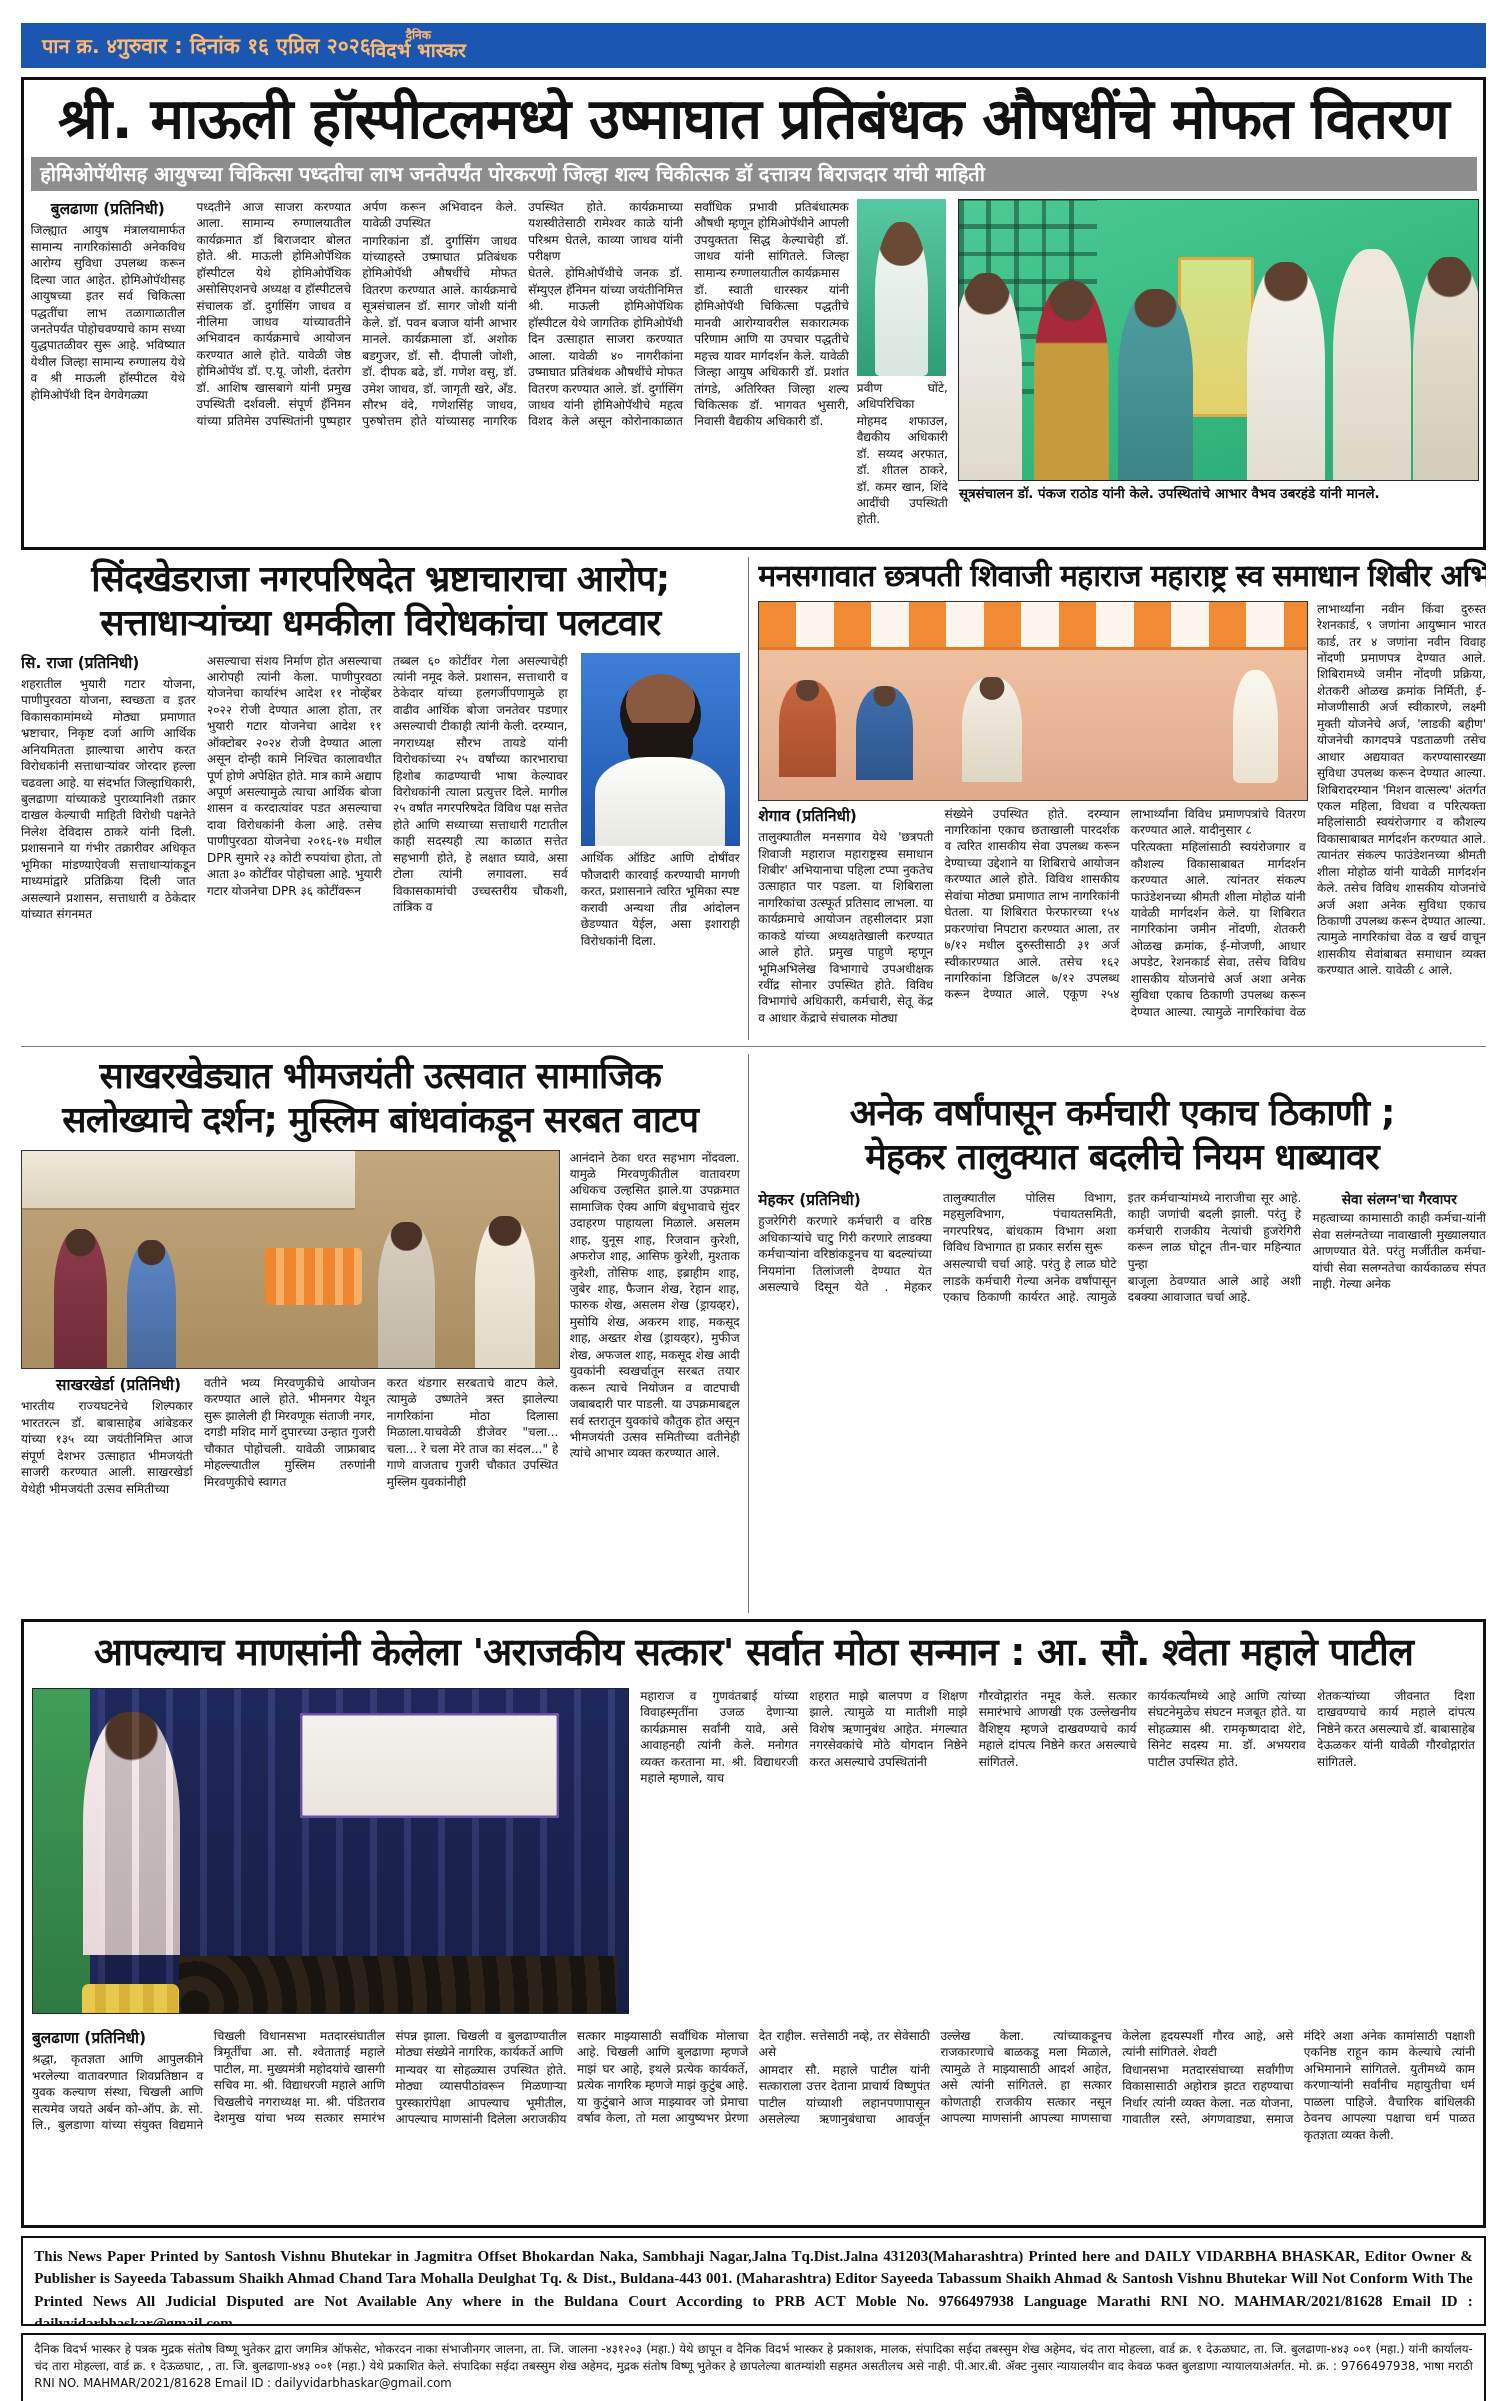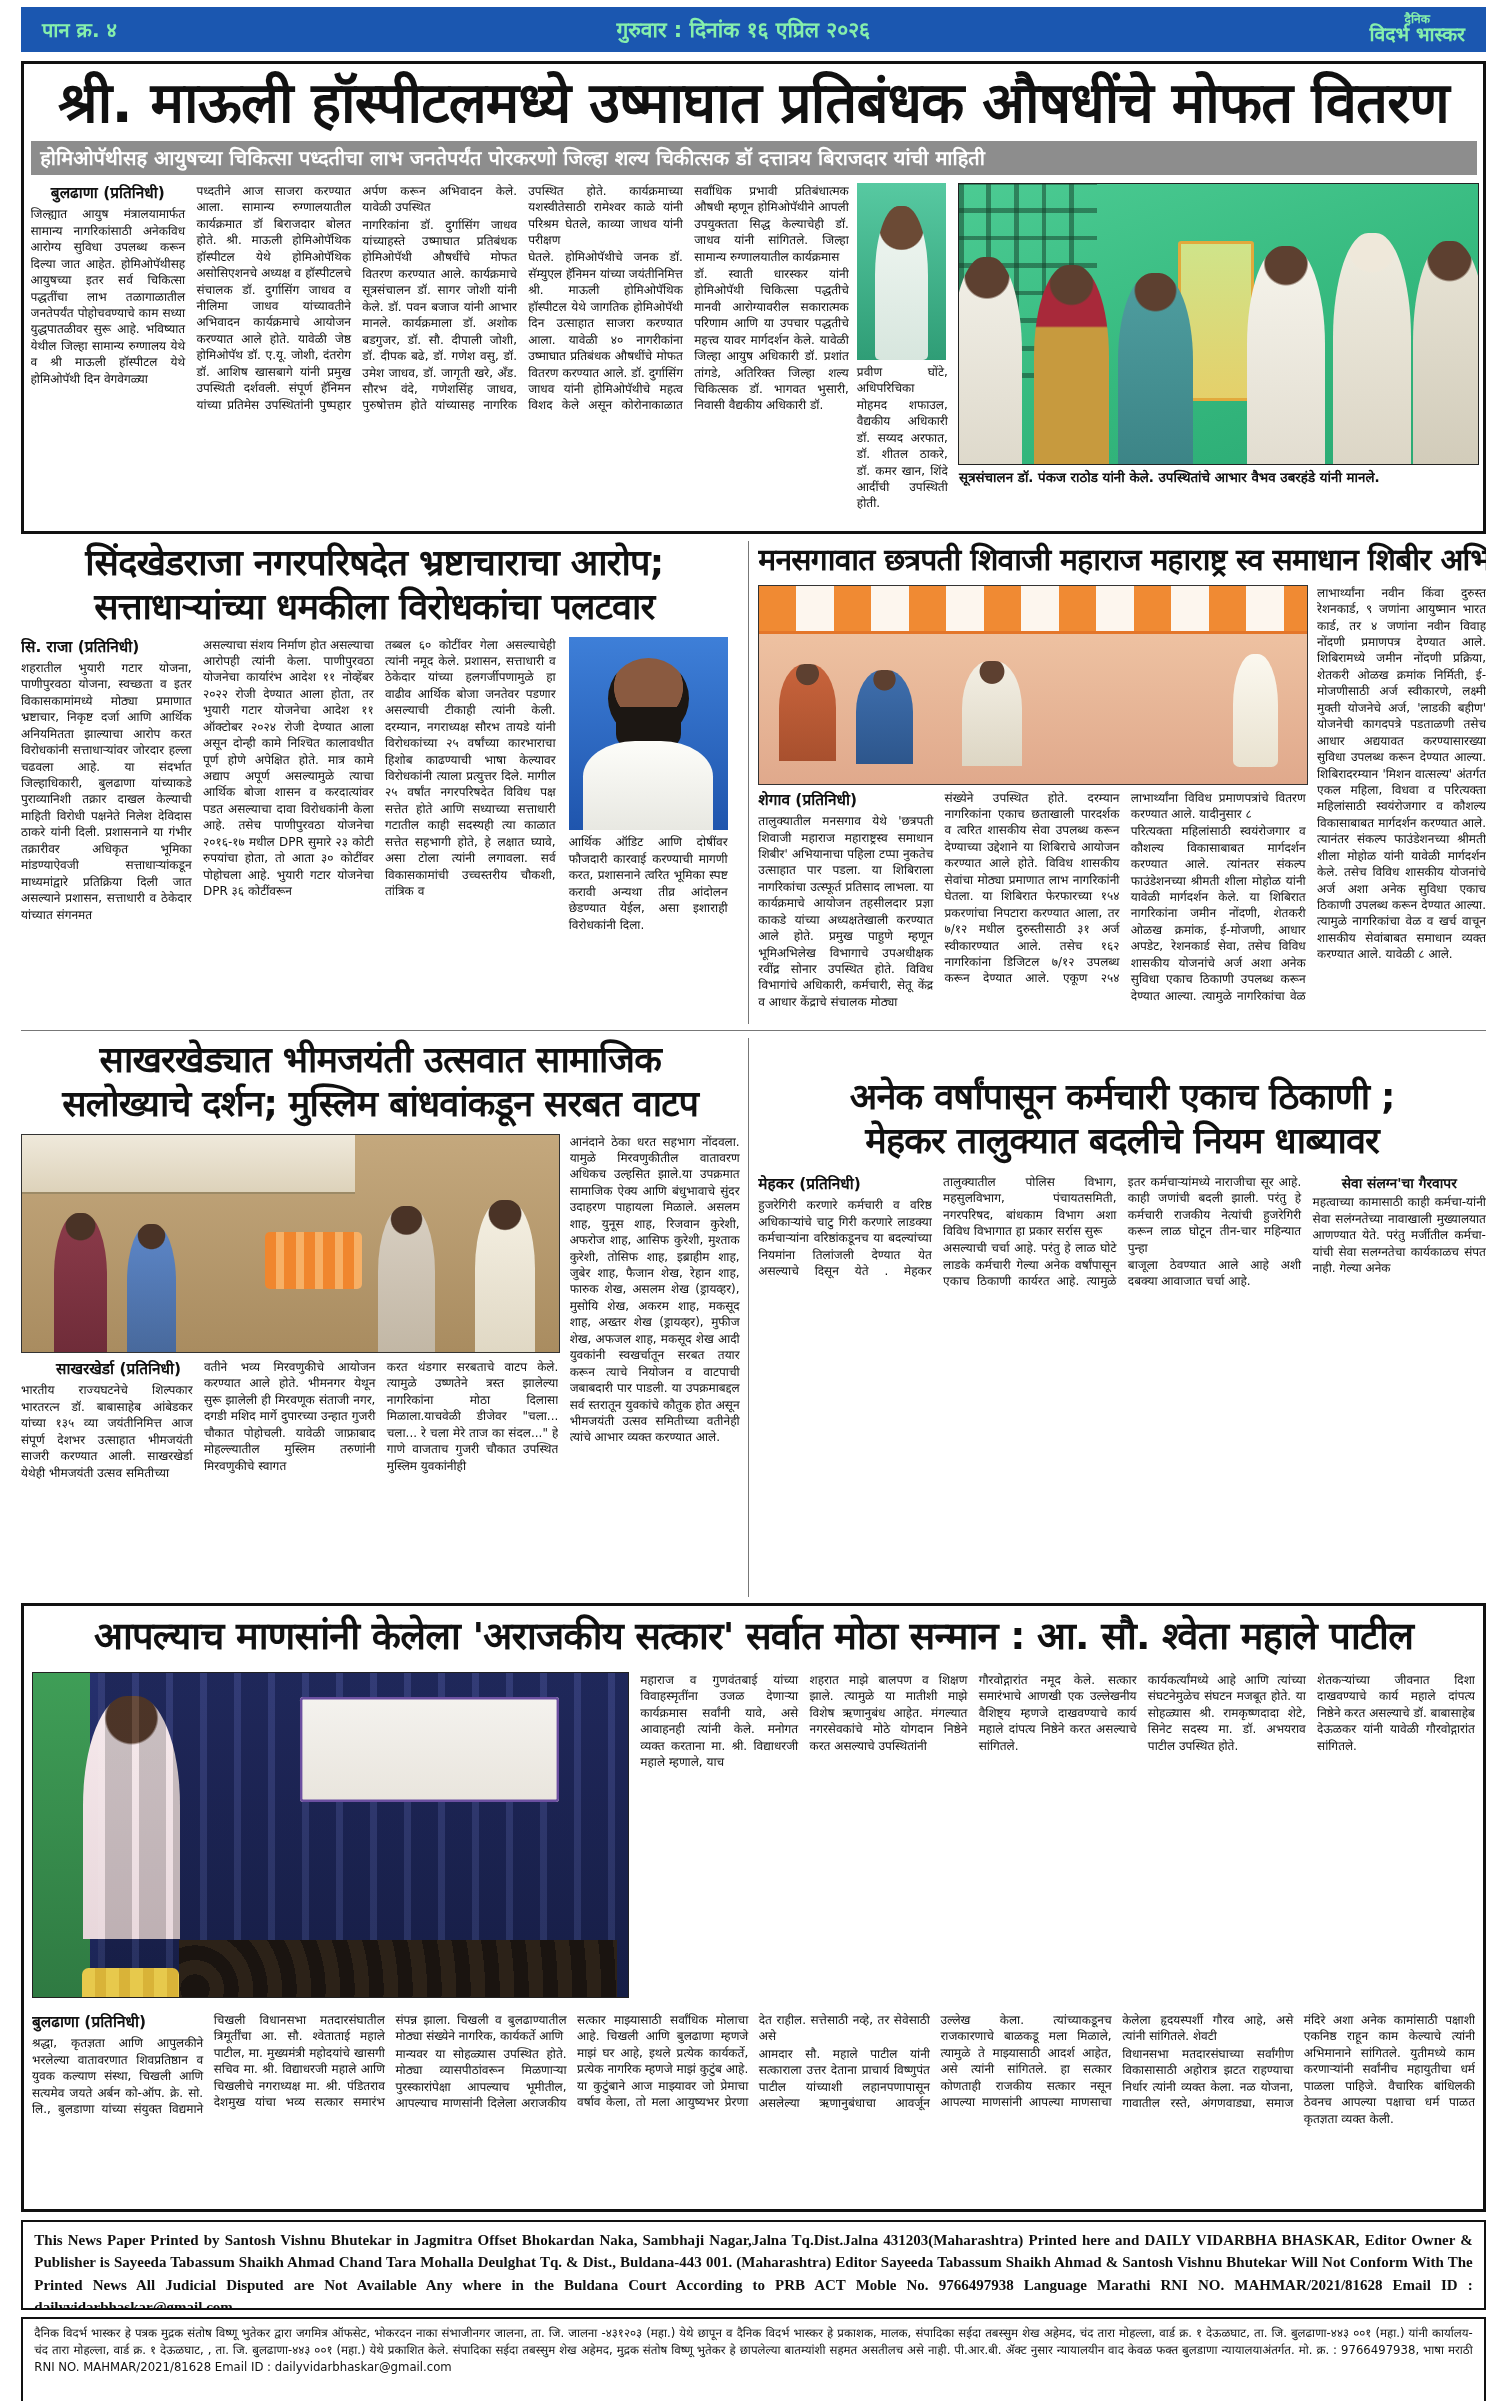--- a/index.html
+++ b/index.html
@@ -1,19 +1,19 @@
 <!DOCTYPE html>
 <html style="font-size:13px"><head>
 <meta charset="utf-8">
 <style>
   html,body{margin:0;padding:0;background:#e8e8e8;}
   .page{width:1507px;height:2401px;background:#fff;margin:0 auto;position:relative;
         font-family:"DejaVu Sans",sans-serif;color:#111;overflow:hidden;box-sizing:border-box;padding:6.5px 21px 0 21px;}
-  .masthead{height:45px;background:#1b57b0;color:#86efac;display:flex;align-items:center;
-            justify-content:space-between;padding:0 21px;box-sizing:border-box;}
+  .masthead{height:45px;background:#1b57b0;color:#fdba74;display:flex;align-items:center;
+            padding:0 21px;box-sizing:border-box;margin-top:16px;}
   .masthead .pageno{font-size:20px;font-weight:bold;}
   .masthead .dateline{font-size:21px;font-weight:bold;}
   .brand{text-align:center;line-height:1.05;}
   .brand .b-top{font-size:12px;font-weight:bold;display:block;}
   .brand .b-name{font-size:19.4px;font-weight:bold;display:block;}
   .abox{border:3.2px solid #111;margin-top:9.7px;box-sizing:border-box;overflow:hidden;}
   .h1{font-size:56px;font-weight:bold;text-align:center;line-height:1.2;padding:4.9px 8px 1.6px;letter-spacing:-0.8px;}
   .graybar{background:#8d8d8d;color:#fff;font-size:20px;font-weight:bold;text-align:left;
            padding:4.9px 9.7px;margin:3.2px 6.5px;line-height:1.2;}
   .bodytxt{font-size:12px;line-height:1.37;text-align:justify;}
@@ -72,21 +72,21 @@
           <i class="fig" style="left:159px;top:89px;width:75px;height:194px;border-radius:45% 45% 0 0;background:radial-gradient(circle at 50% 9%,#5d4030 0 11%,rgba(0,0,0,0) 12%),linear-gradient(#4f9ea0,#3c8486);"></i>
           <i class="fig" style="left:288px;top:62px;width:78px;height:219px;border-radius:45% 45% 0 0;background:radial-gradient(circle at 50% 8%,#5d4030 0 10%,rgba(0,0,0,0) 11%),linear-gradient(#f6f4ec,#e2ddd0);"></i>
           <i class="fig" style="left:374px;top:49px;width:78px;height:232px;border-radius:45% 45% 0 0;background:radial-gradient(circle at 50% 7%,#efe8da 0 10%,rgba(0,0,0,0) 11%),linear-gradient(#efece0,#dcd6c6);"></i>
           <i class="fig" style="left:454px;top:57px;width:73px;height:224px;border-radius:45% 45% 0 0;background:radial-gradient(circle at 50% 8%,#5d4030 0 10%,rgba(0,0,0,0) 11%),linear-gradient(#e8e4d6,#d2ccba);"></i>
         </div>
         <div class="cap">सूत्रसंचालन डॉ. पंकज राठोड यांनी केले. उपस्थितांचे आभार वैभव उबरहंडे यांनी मानले.</div>
       </div>
     </div>
   </div>
 
-  <div class="row" style="height:483px;gap:12px;">
+  <div class="row" style="height:483px;">
 
     <div style="width:49.6%;padding-right:8px;box-sizing:border-box;">
       <div class="h2">सिंदखेडराजा नगरपरिषदेत भ्रष्टाचाराचा आरोप;</div>
       <div class="h2">सत्ताधाऱ्यांच्या धमकीला विरोधकांचा पलटवार</div>
       <div class="row" style="margin-top:8px;height:339px;">
         <div class="bodytxt mc" style="flex:1;column-count:3;column-gap:11.3px;overflow:hidden;">
           <div class="byline" style="text-align:left;">सि. राजा (प्रतिनिधी)</div>
           <p>शहरातील भुयारी गटार योजना, पाणीपुरवठा योजना, स्वच्छता व इतर विकासकामांमध्ये मोठ्या प्रमाणात भ्रष्टाचार, निकृष्ट दर्जा आणि आर्थिक अनियमितता झाल्याचा आरोप करत विरोधकांनी सत्ताधाऱ्यांवर जोरदार हल्ला चढवला आहे. या संदर्भात जिल्हाधिकारी, बुलढाणा यांच्याकडे पुराव्यानिशी तक्रार दाखल केल्याची माहिती विरोधी पक्षनेते निलेश देविदास ठाकरे यांनी दिली. प्रशासनाने या गंभीर तक्रारीवर अधिकृत भूमिका मांडण्याऐवजी सत्ताधाऱ्यांकडून माध्यमांद्वारे प्रतिक्रिया दिली जात असल्याने प्रशासन, सत्ताधारी व ठेकेदार यांच्यात संगनमत</p>
           <p>असल्याचा संशय निर्माण होत असल्याचा आरोपही त्यांनी केला. पाणीपुरवठा योजनेचा कार्यारंभ आदेश ११ नोव्हेंबर २०२२ रोजी देण्यात आला होता, तर भुयारी गटार योजनेचा आदेश ११ ऑक्टोबर २०२४ रोजी देण्यात आला असून दोन्ही कामे निश्चित कालावधीत पूर्ण होणे अपेक्षित होते. मात्र कामे अद्याप अपूर्ण असल्यामुळे त्याचा आर्थिक बोजा शासन व करदात्यांवर पडत असल्याचा दावा विरोधकांनी केला आहे. तसेच पाणीपुरवठा योजनेचा २०१६-१७ मधील DPR सुमारे २३ कोटी रुपयांचा होता, तो आता ३० कोटींवर पोहोचला आहे. भुयारी गटार योजनेचा DPR ३६ कोटींवरून</p>
           <p>तब्बल ६० कोटींवर गेला असल्याचेही त्यांनी नमूद केले. प्रशासन, सत्ताधारी व ठेकेदार यांच्या हलगर्जीपणामुळे हा वाढीव आर्थिक बोजा जनतेवर पडणार असल्याची टीकाही त्यांनी केली. दरम्यान, नगराध्यक्ष सौरभ तायडे यांनी विरोधकांच्या २५ वर्षांच्या कारभाराचा हिशोब काढण्याची भाषा केल्यावर विरोधकांनी त्याला प्रत्युत्तर दिले. मागील २५ वर्षांत नगरपरिषदेत विविध पक्ष सत्तेत होते आणि सध्याच्या सत्ताधारी गटातील काही सदस्यही त्या काळात सत्तेत सहभागी होते, हे लक्षात घ्यावे, असा टोला त्यांनी लगावला. सर्व विकासकामांची उच्चस्तरीय चौकशी, तांत्रिक व</p>

